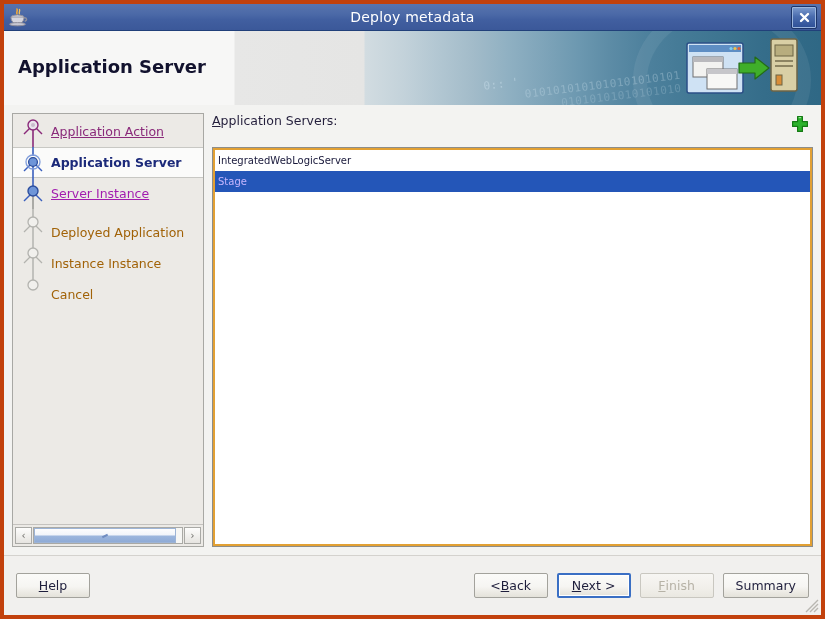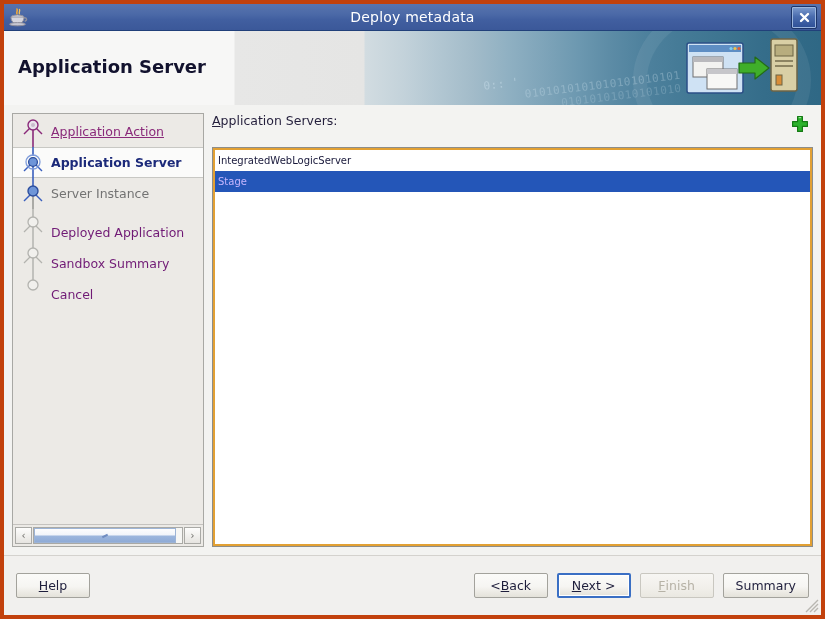--- a/index.html
+++ b/index.html
@@ -192,25 +192,26 @@
   .step.current {
     background: #fbfbfa;
     border-top: 1px solid #c8c8c4;
     border-bottom: 1px solid #c8c8c4;
   }
   .step.current .lbl {
     color: #1c2a7a;
     font-weight: bold;
   }
   .step.link .lbl {
-    color: #737373;
+    color: #a21caf;
+    text-decoration: underline;
     cursor: pointer;
     text-align: center;
   }
-  .step.disabled .lbl { color: #701a75; margin-top: 16px; }
+  .step.disabled .lbl { color: #a16207; margin-top: 16px; }
 
   #sidebar-scroll {
     height: 22px;
     flex: 0 0 22px;
     border-top: 1px solid #c4c2be;
     display: flex;
     align-items: center;
     background: #eceae6;
     padding: 0 2px;
     box-sizing: border-box;
@@ -476,21 +477,21 @@
         <div class="step disabled">
           <span class="glyph">
             <svg width="28" height="31" viewBox="0 0 28 31">
               <line x1="14" y1="0" x2="14" y2="10" stroke="#b3b3af" stroke-width="1.5"></line>
               <line x1="14" y1="16" x2="14" y2="31" stroke="#b3b3af" stroke-width="1.5"></line>
               <line x1="14" y1="14" x2="5" y2="23" stroke="#b3b3af" stroke-width="1.3"></line>
               <line x1="14" y1="14" x2="23" y2="23" stroke="#b3b3af" stroke-width="1.3"></line>
               <circle cx="14" cy="13" r="5" fill="#f1f0ed" stroke="#b3b3af" stroke-width="1.3"></circle>
             </svg>
           </span>
-          <span class="lbl">Sandbox Summary</span>
+          <span class="lbl">Instance Instance</span>
         </div>
 
         <div class="step disabled">
           <span class="glyph">
             <svg width="28" height="31" viewBox="0 0 28 31">
               <line x1="14" y1="0" x2="14" y2="10" stroke="#b3b3af" stroke-width="1.5"></line>
               <circle cx="14" cy="14" r="5" fill="#f1f0ed" stroke="#b3b3af" stroke-width="1.3"></circle>
             </svg>
           </span>
           <span class="lbl">Cancel</span>

